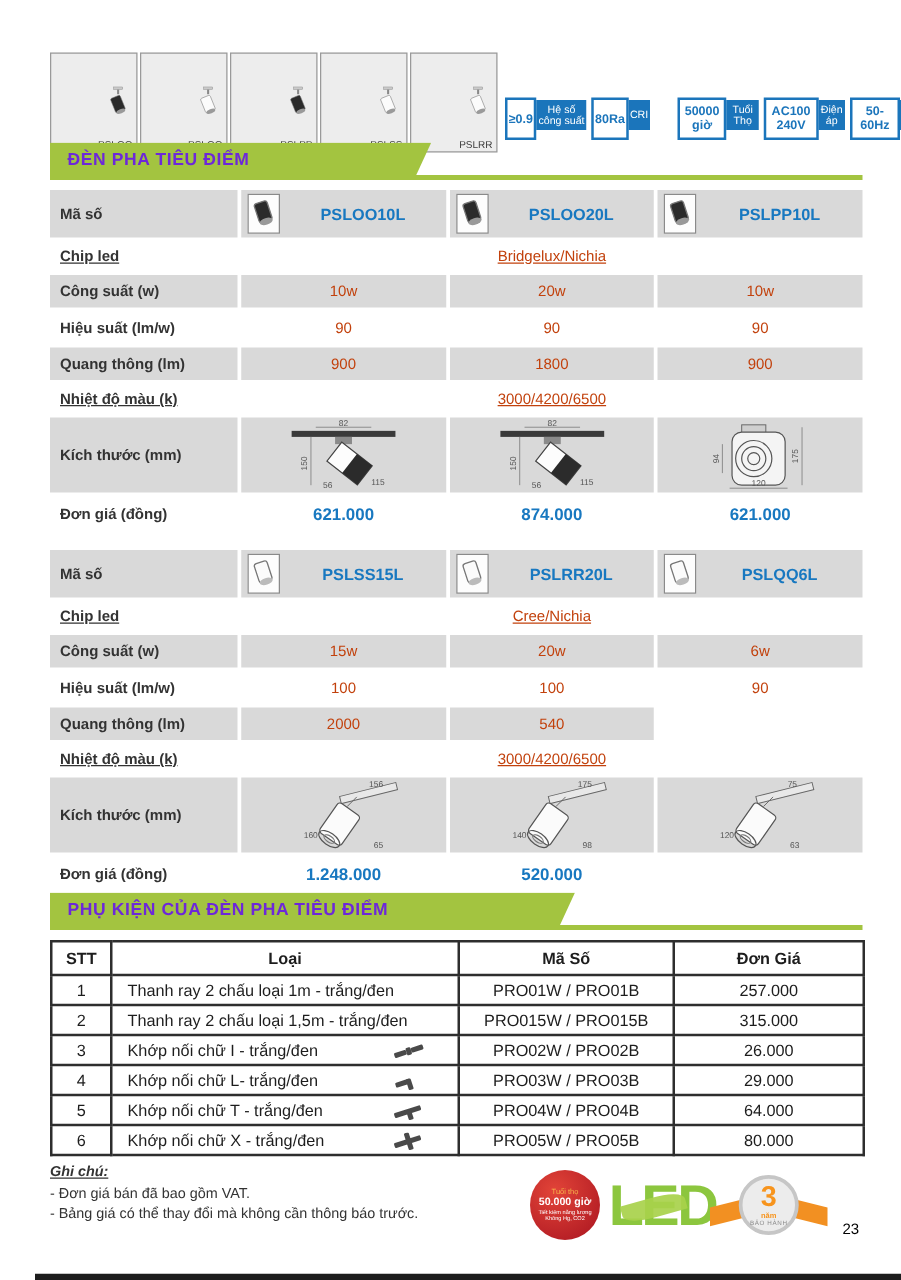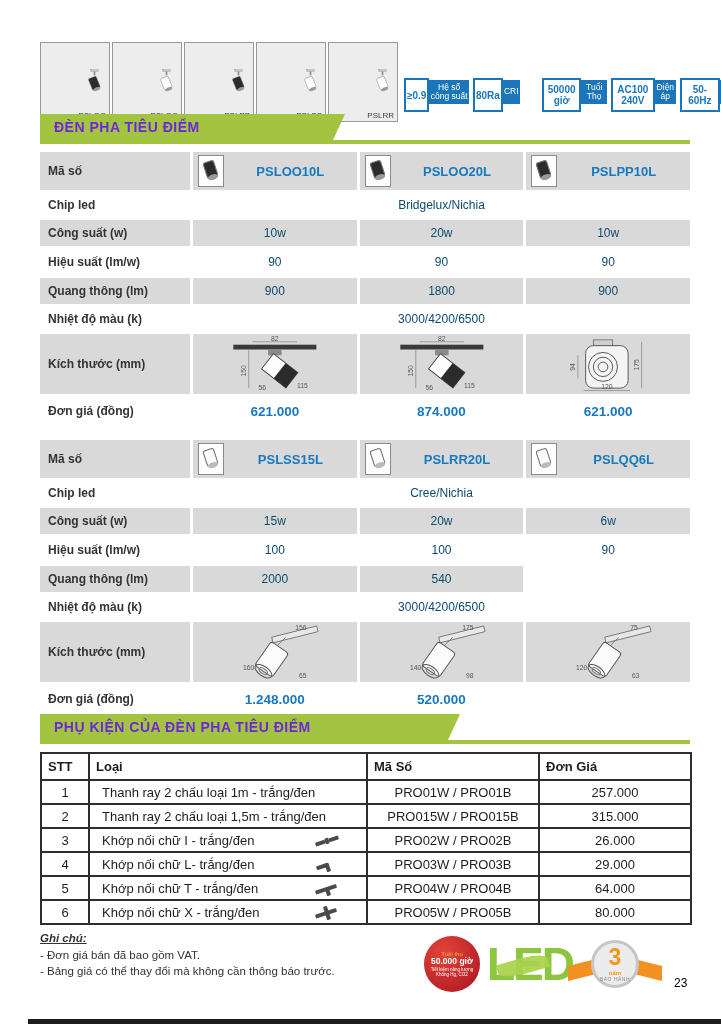--- a/index.html
+++ b/index.html
@@ -30,36 +30,36 @@
   #underline2{top:740px;}
 
   
   .spec-table{position:absolute;left:40px;width:650px;}
   .srow{display:grid;grid-template-columns:150px 1fr 1fr 1fr;column-gap:3px;margin-bottom:3px;}
   .srow.span{grid-template-columns:150px 1fr;}
   .cell{box-sizing:border-box;display:flex;align-items:center;}
   .g{background:#d9d9d9;}
   .w{background:#fff;}
   .lbl{font-weight:bold;font-size:12px;color:#333;padding-left:8px;}
-  .val{justify-content:center;font-size:12px;color:#0c4a6e;}
-  .h-code{height:38px;} .h-sm{height:26px;} .h-xs{height:24px;} .h-size{height:60px;} .h-price{height:28px;}
+  .val{justify-content:center;font-size:12px;color:#c2410c;}
+  .h-code{height:38px;} .h-sm{height:26px;} .h-xs{height:24px;text-decoration:underline;} .h-size{height:60px;} .h-price{height:28px;}
   .code-cell{padding-left:5px;}
   .mini-icon{width:24px;height:30px;background:#fdfdfd;border:1px solid #8a8a8a;flex:none;display:flex;}
   .mini-icon svg{width:100%;height:100%;}
   .code-text{flex:1;text-align:center;color:#1878c0;font-weight:bold;font-size:13px;}
   .price-text{color:#1878c0;font-weight:bold;font-size:13.5px;}
   .dim-svg{width:100%;height:56px;}
   .dln{stroke:#8a8a8a;stroke-width:0.8;}
   .dtx{font-size:7px;fill:#555;}
   .ring{fill:none;stroke:#555;stroke-width:1;}
 
   
   .acc{position:absolute;left:40px;top:752px;width:650px;border-collapse:collapse;font-size:13px;color:#1d1d1d;table-layout:fixed;}
   .acc th,.acc td{border:2px solid #2e2e2e;height:24px;padding:0 6px;box-sizing:border-box;}
-  .acc th{font-weight:bold;height:27px;text-align:left;}
+  .acc th{font-weight:bold;height:27px;text-align:center;}
   .acc td.c{text-align:center;}
   .acc td.loai{text-align:left;padding-left:12px;position:relative;}
   .conn{position:absolute;right:26px;top:5px;width:26px;height:14px;fill:#4a4a4a;}
   .col-stt{width:48px;} .col-loai{width:278px;} .col-ma{width:172px;} .col-gia{width:152px;}
 
   
   .notes{position:absolute;left:40px;top:930px;font-size:11.5px;color:#333;line-height:1.45;}
   .notes-title{font-style:italic;font-weight:bold;text-decoration:underline;}
   .red-badge{position:absolute;left:424px;top:936px;width:56px;height:56px;border-radius:50%;
     background:radial-gradient(circle at 35% 30%,#e24438,#a91420);color:#fff;display:flex;flex-direction:column;

